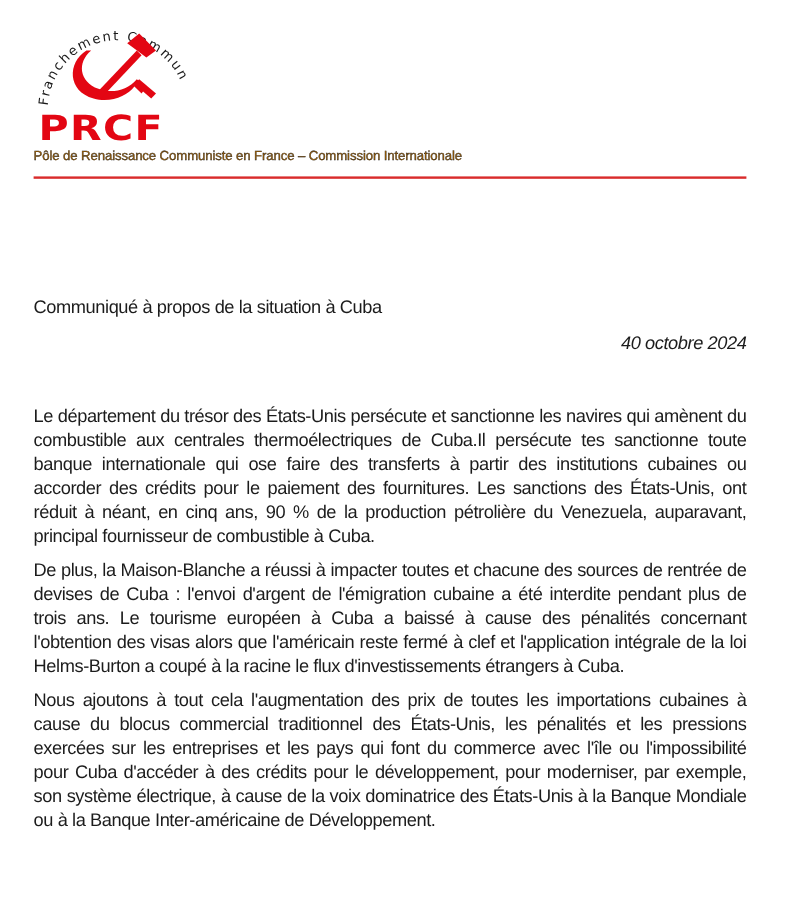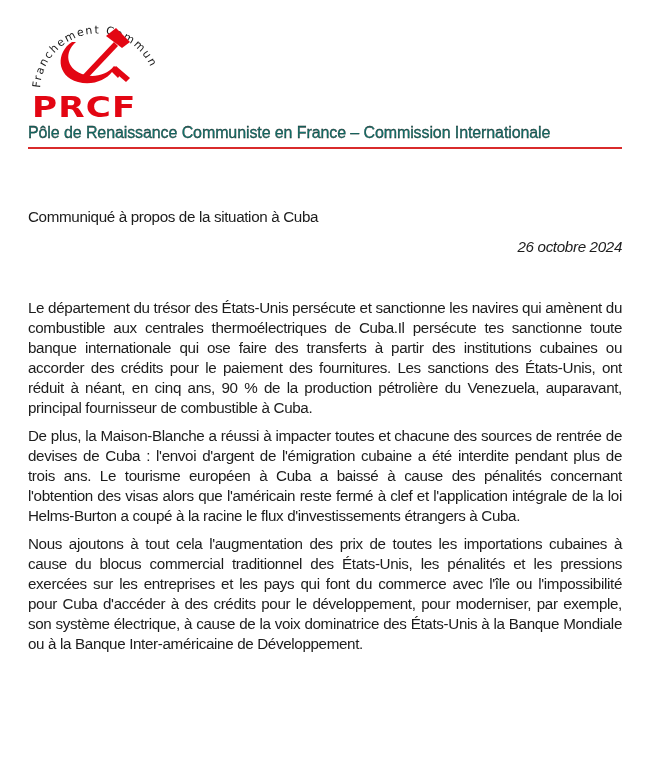--- a/index.html
+++ b/index.html
@@ -33,41 +33,42 @@
       letter-spacing: 1px;
       transform: scaleX(1.18);
       transform-origin: left center;
       line-height: 30px;
     }
     .org-name {
       position: absolute;
       left: 28px;
       top: 124px;
       font-family: "Liberation Sans", sans-serif;
-      font-size: 16px;
+      font-size: 11px;
       font-weight: normal;
-      color: #0f766e;
+      color: #a16207;
       letter-spacing: -0.1px;
       -webkit-text-stroke: 0.3px #1a1a1a;
       white-space: nowrap;
     }
     .rule {
       position: absolute;
       left: 28px;
       top: 147px;
       width: 594px;
       height: 2px;
       background: #d92b2b;
     }
     .text {
       font-family: "Liberation Sans", sans-serif;
       font-size: 15.2px;
       letter-spacing: -0.35px;
       word-spacing: 0px;
       color: #1c1c1c;
+      margin-top: 40px;
     }
     .title {
       position: absolute;
       left: 28px;
       top: 208px;
       white-space: nowrap;
     }
     .date {
       position: absolute;
       right: 33px;
@@ -110,19 +111,19 @@
 </div>
 
 <div class="prcf">PRCF</div>
 
 <div class="org-name">Pôle de Renaissance Communiste en France – Commission Internationale</div>
 
 <div class="rule"></div>
 
 <div class="text title">Communiqué à propos de la situation à Cuba</div>
 
-<div class="text date">26 octobre 2024</div>
+<div class="text date">40 octobre 2024</div>
 
 <div class="text body-text">
   <p>Le département du trésor des États-Unis persécute et sanctionne les navires qui amènent du combustible aux centrales thermoélectriques de Cuba.Il persécute tes sanctionne toute banque internationale qui ose faire des transferts à partir des institutions cubaines ou accorder des crédits pour le paiement des fournitures. Les sanctions des États-Unis, ont réduit à néant, en cinq ans, 90 % de la production pétrolière du Venezuela, auparavant, principal fournisseur de combustible à Cuba.</p>
   <p>De plus, la Maison-Blanche a réussi à impacter toutes et chacune des sources de rentrée de devises de Cuba : l'envoi d'argent de l'émigration cubaine a été interdite pendant plus de trois ans. Le tourisme européen à Cuba a baissé à cause des pénalités concernant l'obtention des visas alors que l'américain reste fermé à clef et l'application intégrale de la loi Helms-Burton a coupé à la racine le flux d'investissements étrangers à Cuba.</p>
   <p>Nous ajoutons à tout cela l'augmentation des prix de toutes les importations cubaines à cause du blocus commercial traditionnel des États-Unis, les pénalités et les pressions exercées sur les entreprises et les pays qui font du commerce avec l'île ou l'impossibilité pour Cuba d'accéder à des crédits pour le développement, pour moderniser, par exemple, son système électrique, à cause de la voix dominatrice des États-Unis à la Banque Mondiale ou à la Banque Inter-américaine de Développement.</p>
 </div>
 
 </body></html>

